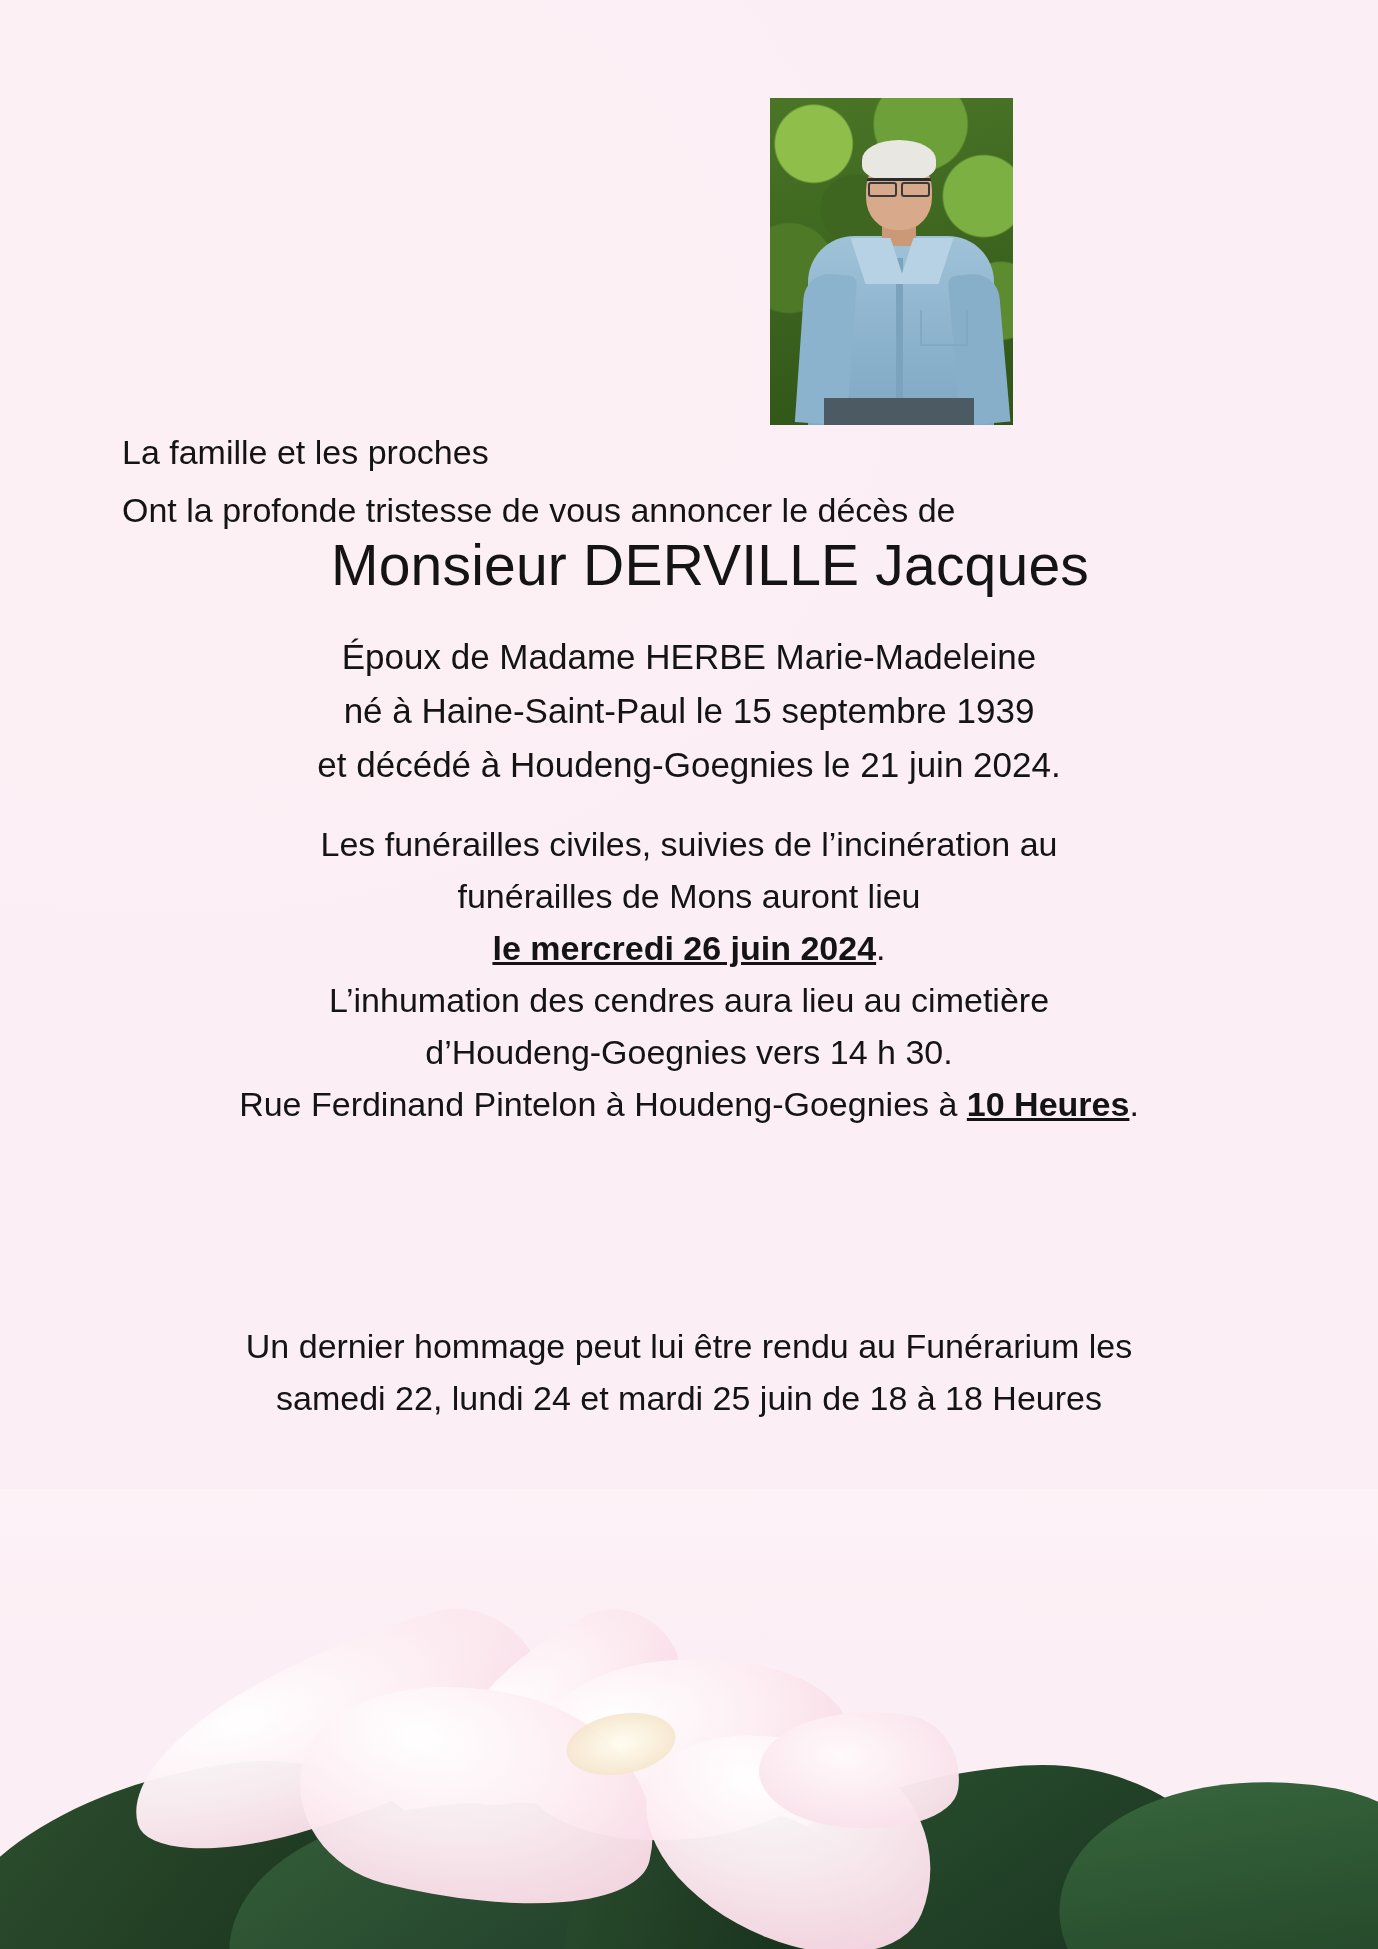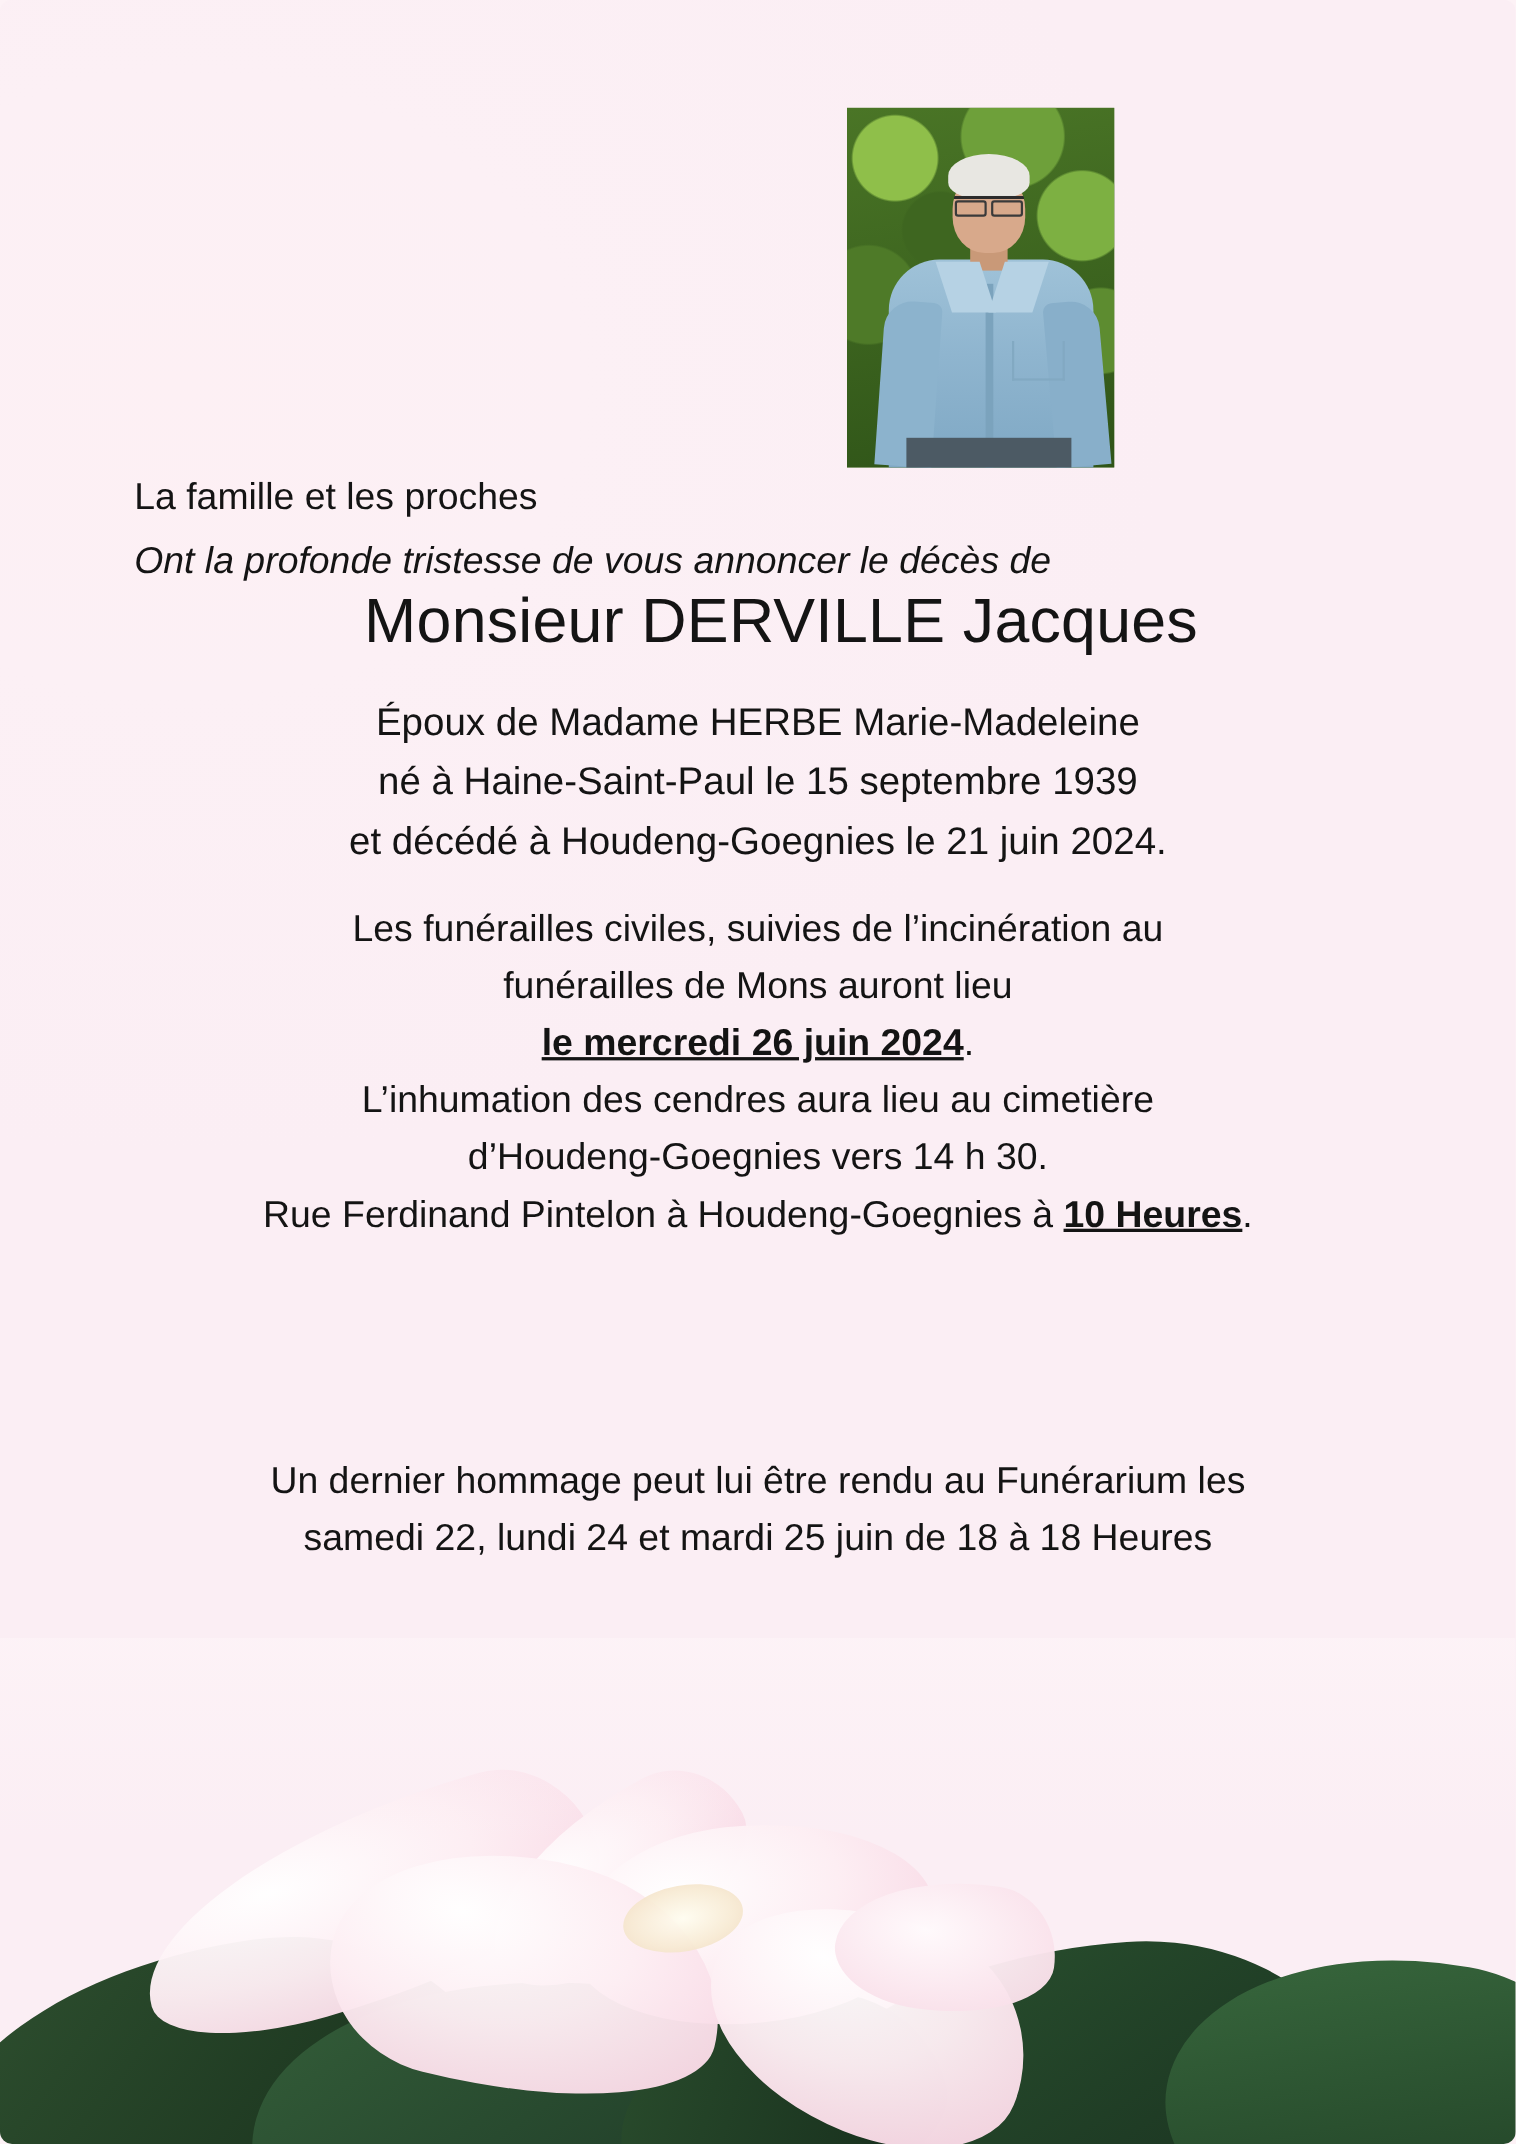--- a/index.html
+++ b/index.html
@@ -14,21 +14,20 @@
     overflow: hidden;
   }
   .page {
     position: relative;
     width: 1378px;
     height: 1949px;
     background:
       radial-gradient(ellipse 900px 700px at 12% 18%, #fdf0f4 0%, #fcf0f5 40%, #fbeef4 100%),
       linear-gradient(160deg, #fdf3f7 0%, #fbeff5 45%, #fcf1f6 100%);
     overflow: hidden;
-    border-radius: 11px;
   }
 
   
   .bottom-art {
     position: absolute;
     left: 0;
     bottom: 0;
     width: 1378px;
     height: 460px;
     overflow: hidden;
@@ -163,21 +162,21 @@
     width: 1378px;
     color: #141414;
   }
   .intro {
     position: absolute;
     left: 122px;
     width: 1150px;
     text-align: left;
   }
   .intro .l1 { font-size: 34px; line-height: 40px; }
-  .intro .l2 { font-size: 34px; line-height: 40px; margin-top: 18px; font-style: italic; }
+  .intro .l2 { font-size: 34px; line-height: 40px; margin-top: 18px; }
 
   .centered { text-align: center; width: 1378px; }
   .name {
     font-size: 57px;
     font-weight: 400;
     letter-spacing: .2px;
   }
   .sub { font-size: 35px; line-height: 54px; }
   .block { font-size: 34px; line-height: 52px; }
   .bold { font-weight: bold; text-decoration: underline; }

